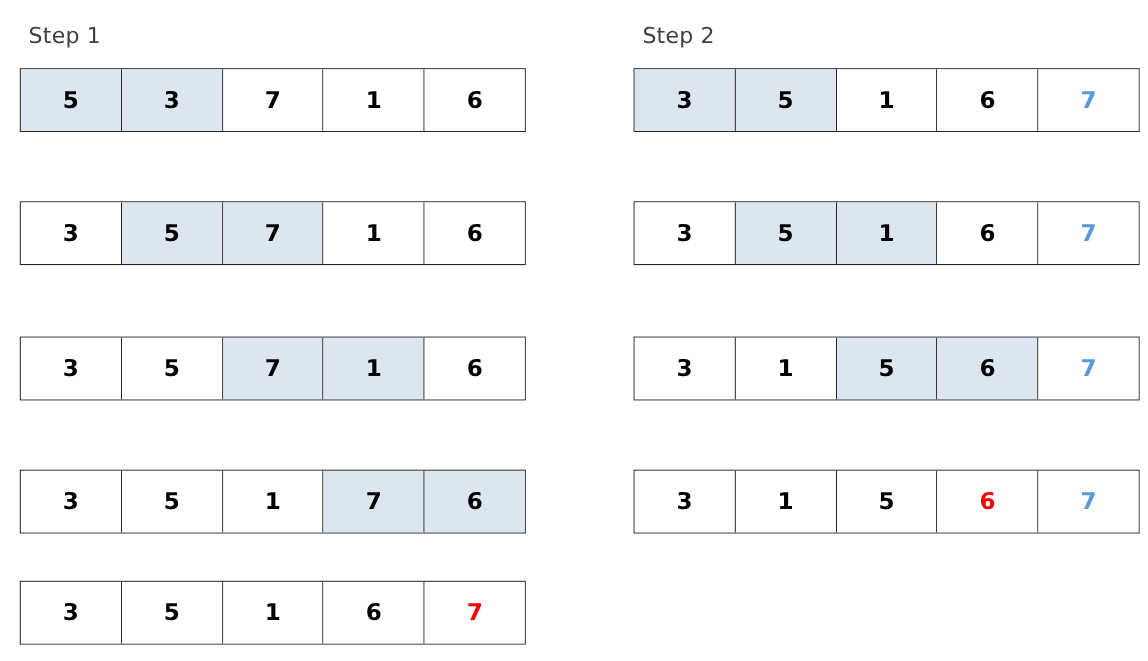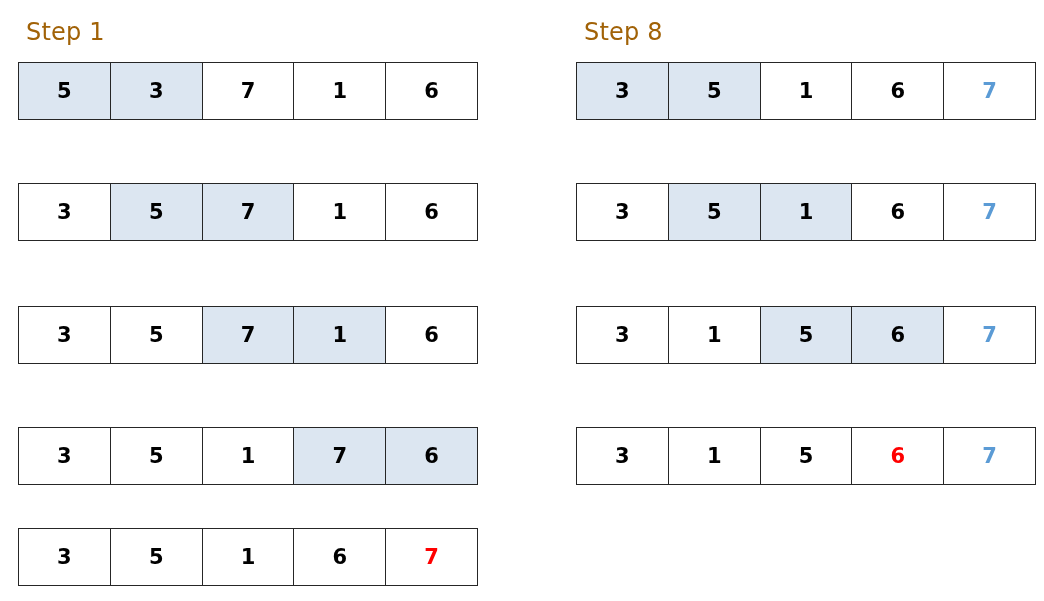--- a/index.html
+++ b/index.html
@@ -26,23 +26,23 @@
   .column {
     position: absolute;
     top: 0;
   }
   .column.left  { left: 18px;  width: 460px; }
   .column.right { left: 576px; width: 460px; }
 
   .step-label {
     position: absolute;
     top: 19px;
-    font-size: 24px;
+    font-size: 20px;
     font-weight: 400;
-    color: #a16207;
+    color: #404040;
     letter-spacing: 0.2px;
     white-space: nowrap;
     line-height: 26px;
   }
   .column.left  .step-label { left: 8px; }
   .column.right .step-label { left: 8px; }
 
   .array-row {
     position: absolute;
     left: 0;
@@ -110,21 +110,21 @@
       </div>
       <div class="array-row" style="top: 528px;">
         <div class="cell">3</div>
         <div class="cell">5</div>
         <div class="cell">1</div>
         <div class="cell">6</div>
         <div class="cell val-current">7</div>
       </div>
     </div>
   <div class="column right">
-      <div class="step-label">Step 8</div>
+      <div class="step-label">Step 2</div>
       <div class="array-row" style="top: 62px;">
         <div class="cell highlight">3</div>
         <div class="cell highlight">5</div>
         <div class="cell">1</div>
         <div class="cell">6</div>
         <div class="cell val-sorted">7</div>
       </div>
       <div class="array-row" style="top: 183px;">
         <div class="cell">3</div>
         <div class="cell highlight">5</div>

